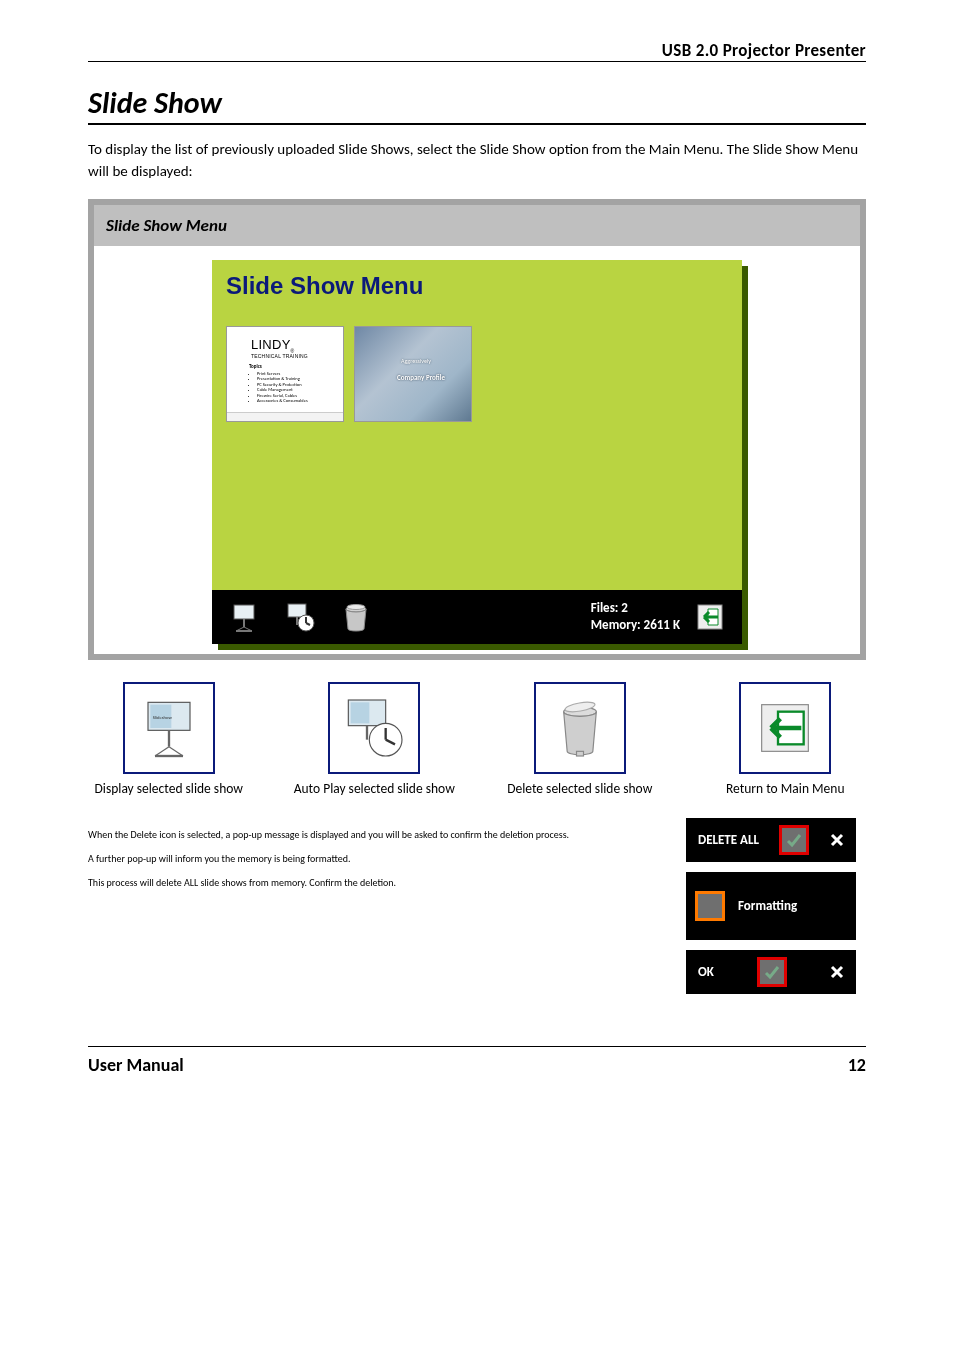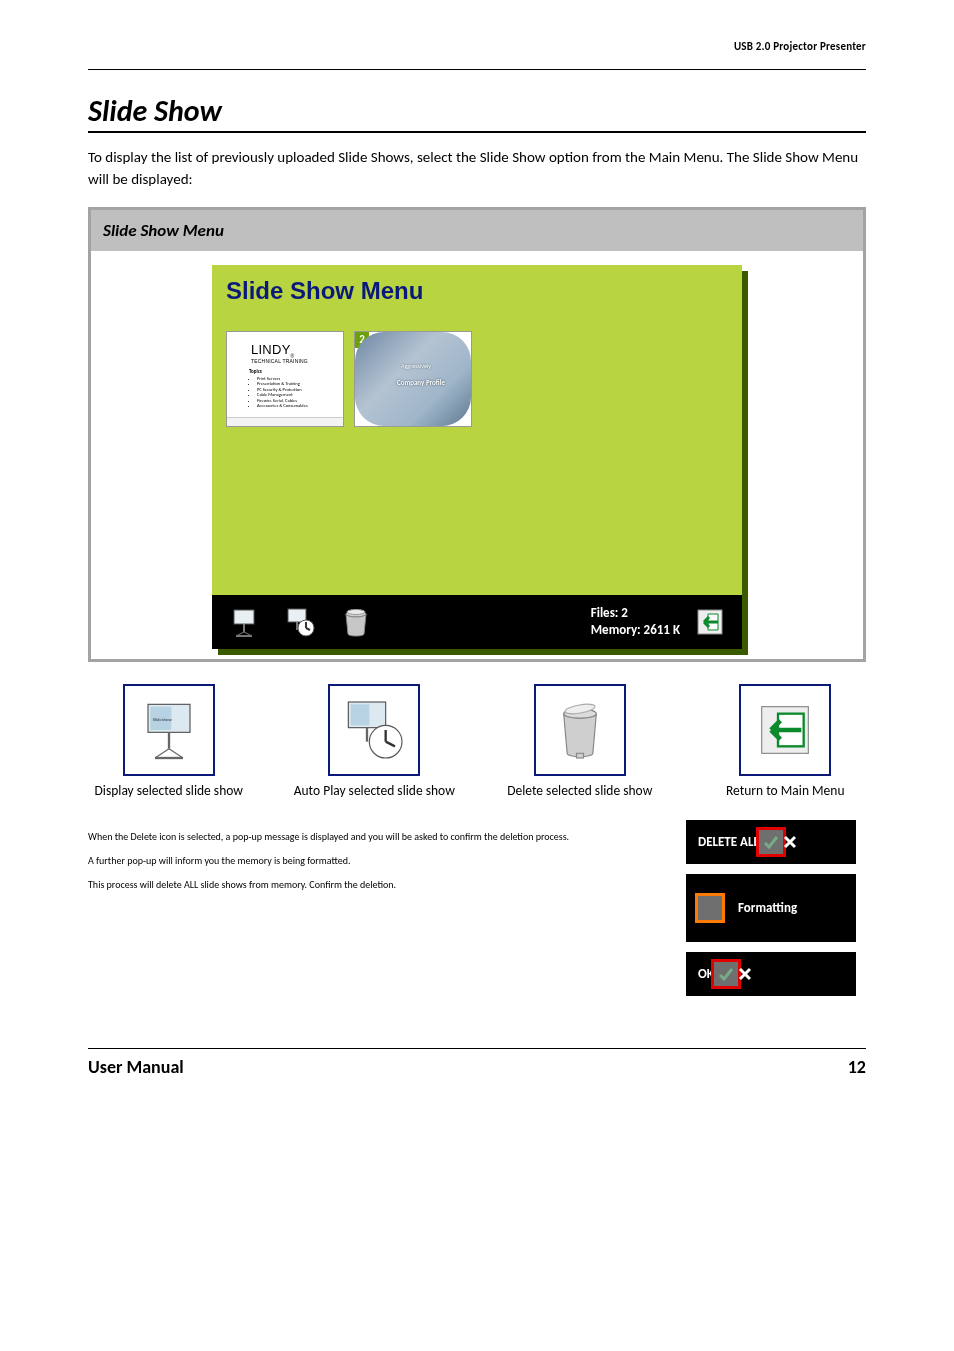--- a/index.html
+++ b/index.html
@@ -25,23 +25,23 @@
   .page {
     width: var(--page-w);
     min-height: var(--page-h);
     margin: 0 auto;
     padding: 40px 88px 30px 88px;
     position: relative;
   }
   .brand-title {
     font-weight: 700;
     text-align: right;
-    font-size: 11px;
+    font-size: 17px;
     letter-spacing: .02em;
-    margin-bottom: 16px;
+    margin-bottom: 0;
   }
   .hr-top {
     border: none;
     border-top: 1px solid #000;
     margin: 0 0 22px 0;
   }
   h1.section-title {
     font-size: 30px;
     font-weight: 700;
     font-style: italic;
@@ -49,21 +49,21 @@
   }
   .hr-section {
     border: none;
     border-top: 2px solid #000;
     margin: 0 0 14px 0;
   }
   p.lead { margin: 2px 0 16px 0; line-height: 1.45; font-size: 15px; }
 
   .ss-panel {
     margin: 12px 0 8px 0;
-    border: 3px solid #a3a3a3;
+    border: 6px solid #a3a3a3;
     background: #fff;
   }
   .ss-head {
     background: #bfbfbf;
     padding: 10px 12px;
     font-size: 17px;
     font-weight: 700;
     font-style: italic;
   }
   .ss-body {
@@ -124,21 +124,20 @@
   .thumb1-inner .topics {
     position: absolute; left: 22px; top: 36px;
     font-size: 5px; font-weight: 700;
   }
   .thumb1-inner ul { margin: 2px 0 0 8px; padding: 0; font-size: 4.5px; font-weight: 400; list-style: disc; }
   .thumb1-inner ul li { margin-bottom: .5px; }
   .thumb1-inner .footer { position:absolute; bottom:0; left:0; right:0; height:9px; background:#f3f3f3; border-top:1px solid #ccc; }
   .thumb2-inner {
     position: absolute; inset: 0;
     background: linear-gradient(135deg,#6f88a5 0%, #b4c3d2 40%, #9fb6c9 70%, #5f7991 100%);
-    border-radius: 29px;
   }
   .thumb2-inner .t2a { position:absolute; left:46px; top:30px; color:#fff; font-size:6px; text-shadow:0 0 2px #345; }
   .thumb2-inner .t2b { position:absolute; left:42px; top:46px; color:#fff; font-size:7px; font-weight:700; text-shadow:0 0 2px #234; }
 
   .toolbar {
     position: relative;
     background: #000;
     height: 54px;
     display: flex;
     align-items: center;
@@ -166,21 +165,21 @@
     background:#fff;
   }
   .icon-caption { font-size: 13.5px; line-height: 1.35; }
 
   
   .delpop-section { margin-top: 20px; display: flex; gap: 20px; align-items: flex-start; }
   .delpop-text { flex: 1; font-size: 10px; line-height: 1.4; }
   .delpop-figs { width: 190px; display:flex; flex-direction:column; gap:10px; align-items:center; }
   .popbox {
     background:#000; color:#fff; font-size:13px; font-weight:700;
-    display:flex; align-items:center; justify-content:flex-start;
+    display:flex; align-items:center; justify-content:space-between;
     padding: 10px 12px;
     width: 170px;
   }
   .popbox .swatch { width:24px; height:24px; background:#6f6f6f; display:flex; align-items:center; justify-content:center; }
   .popbox .swatch.redbord { outline:3px solid var(--accent-red); }
   .popbox .swatch.orangebord { outline:3px solid var(--accent-orange); }
   .popbox.format { justify-content:flex-start; gap:8px; height:68px; }
   .popbox.format .swatch { margin-right:8px; }
   .popbox svg { display:block; }
 

